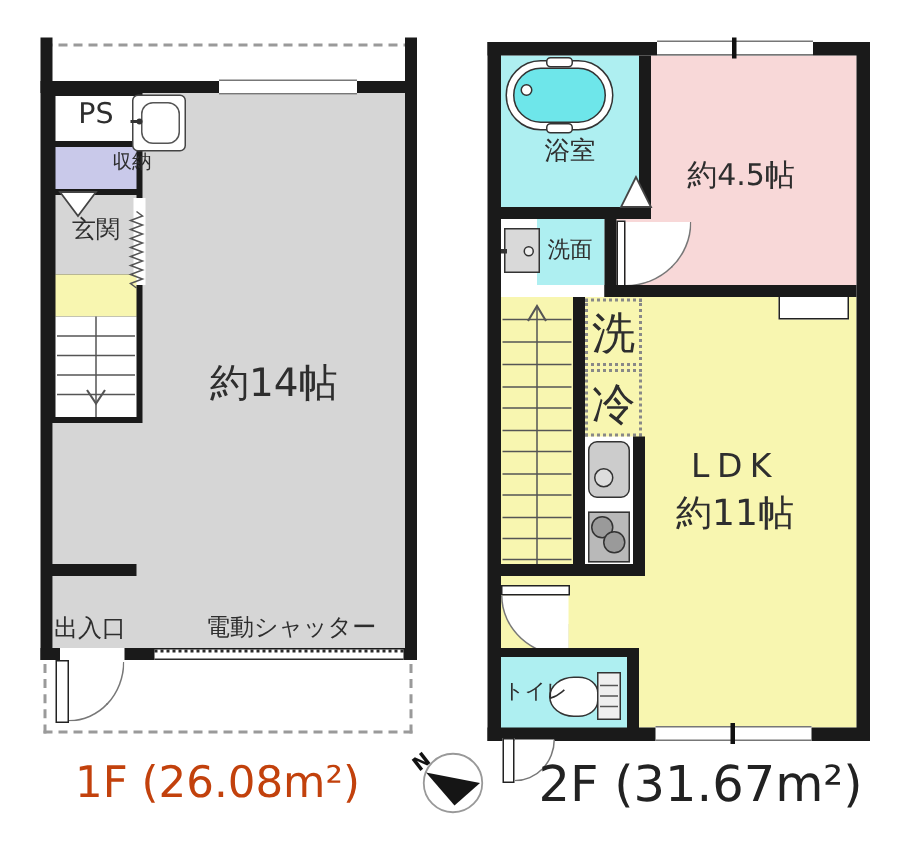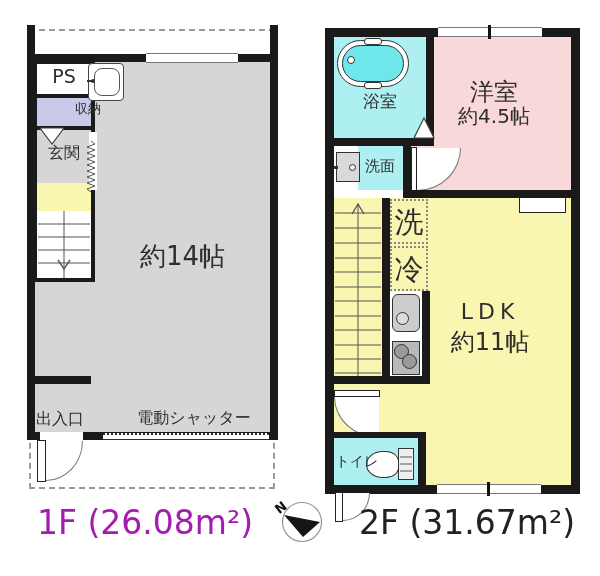--- a/index.html
+++ b/index.html
@@ -89,21 +89,21 @@
   #overlay{left:0;top:0;width:600px;height:576px;z-index:50;pointer-events:none;}
   
   #lb-ps{left:37px;top:67px;width:54px;font-size:19px;}
   #lb-storage{left:37px;top:102px;width:54px;font-size:13px;padding-left:24px;}
   #lb-genkan{left:37px;top:145px;width:54px;font-size:16px;}
   #lb-garage1{left:95px;top:212px;width:175px;font-size:27px;letter-spacing:1px;}
   #lb-garage2{left:95px;top:243px;width:175px;font-size:26px;}
   #lb-deguchi{left:34px;top:411px;width:52px;font-size:16px;}
   #lb-shutter{left:118px;top:410px;width:152px;font-size:16px;}
   #lb-w2650{left:150px;top:442px;width:95px;font-size:17px;color:#444;}
-  #lb-f1{left:30px;top:506px;width:230px;font-size:33px;color:#a21caf;}
+  #lb-f1{left:30px;top:506px;width:230px;font-size:29px;color:#c2410c;}
   #lb-bath{left:334px;top:93px;width:92px;font-size:17px;}
   #lb-yo1{left:434px;top:80px;width:120px;font-size:24px;}
   #lb-yo2{left:424px;top:106px;width:140px;font-size:20px;}
   #lb-senmen{left:357px;top:159px;width:46px;font-size:15px;}
   #lb-ldk1{left:430px;top:300px;width:120px;font-size:22px;letter-spacing:5px;}
   #lb-ldk2{left:430px;top:330px;width:120px;font-size:24px;}
   #lb-toilet{left:333px;top:454px;width:48px;font-size:14px;}
   #lb-f2{left:352px;top:506px;width:230px;font-size:33px;color:#222;}
 </style>
 </head>
@@ -241,20 +241,19 @@
   </svg>
 
   <div class="lbl" id="lb-ps">PS</div>
   <div class="lbl" id="lb-storage">収納</div>
   <div class="lbl" id="lb-genkan">玄関</div>
   <div class="lbl" id="lb-garage2">約14帖</div>
   <div class="lbl" id="lb-deguchi">出入口</div>
   <div class="lbl" id="lb-shutter">電動シャッター</div>
   <div class="lbl" id="lb-f1">1F (26.08m²)</div>
   <div class="lbl" id="lb-bath">浴室</div>
-  <div class="lbl" id="lb-yo1">洋室</div>
   <div class="lbl" id="lb-yo2">約4.5帖</div>
   <div class="lbl" id="lb-senmen">洗面</div>
   <div class="lbl" id="lb-ldk1">LDK</div>
   <div class="lbl" id="lb-ldk2">約11帖</div>
   <div class="lbl" id="lb-toilet">トイレ</div>
   <div class="lbl" id="lb-f2">2F (31.67m²)</div>
 </div>
 
 </body></html>

